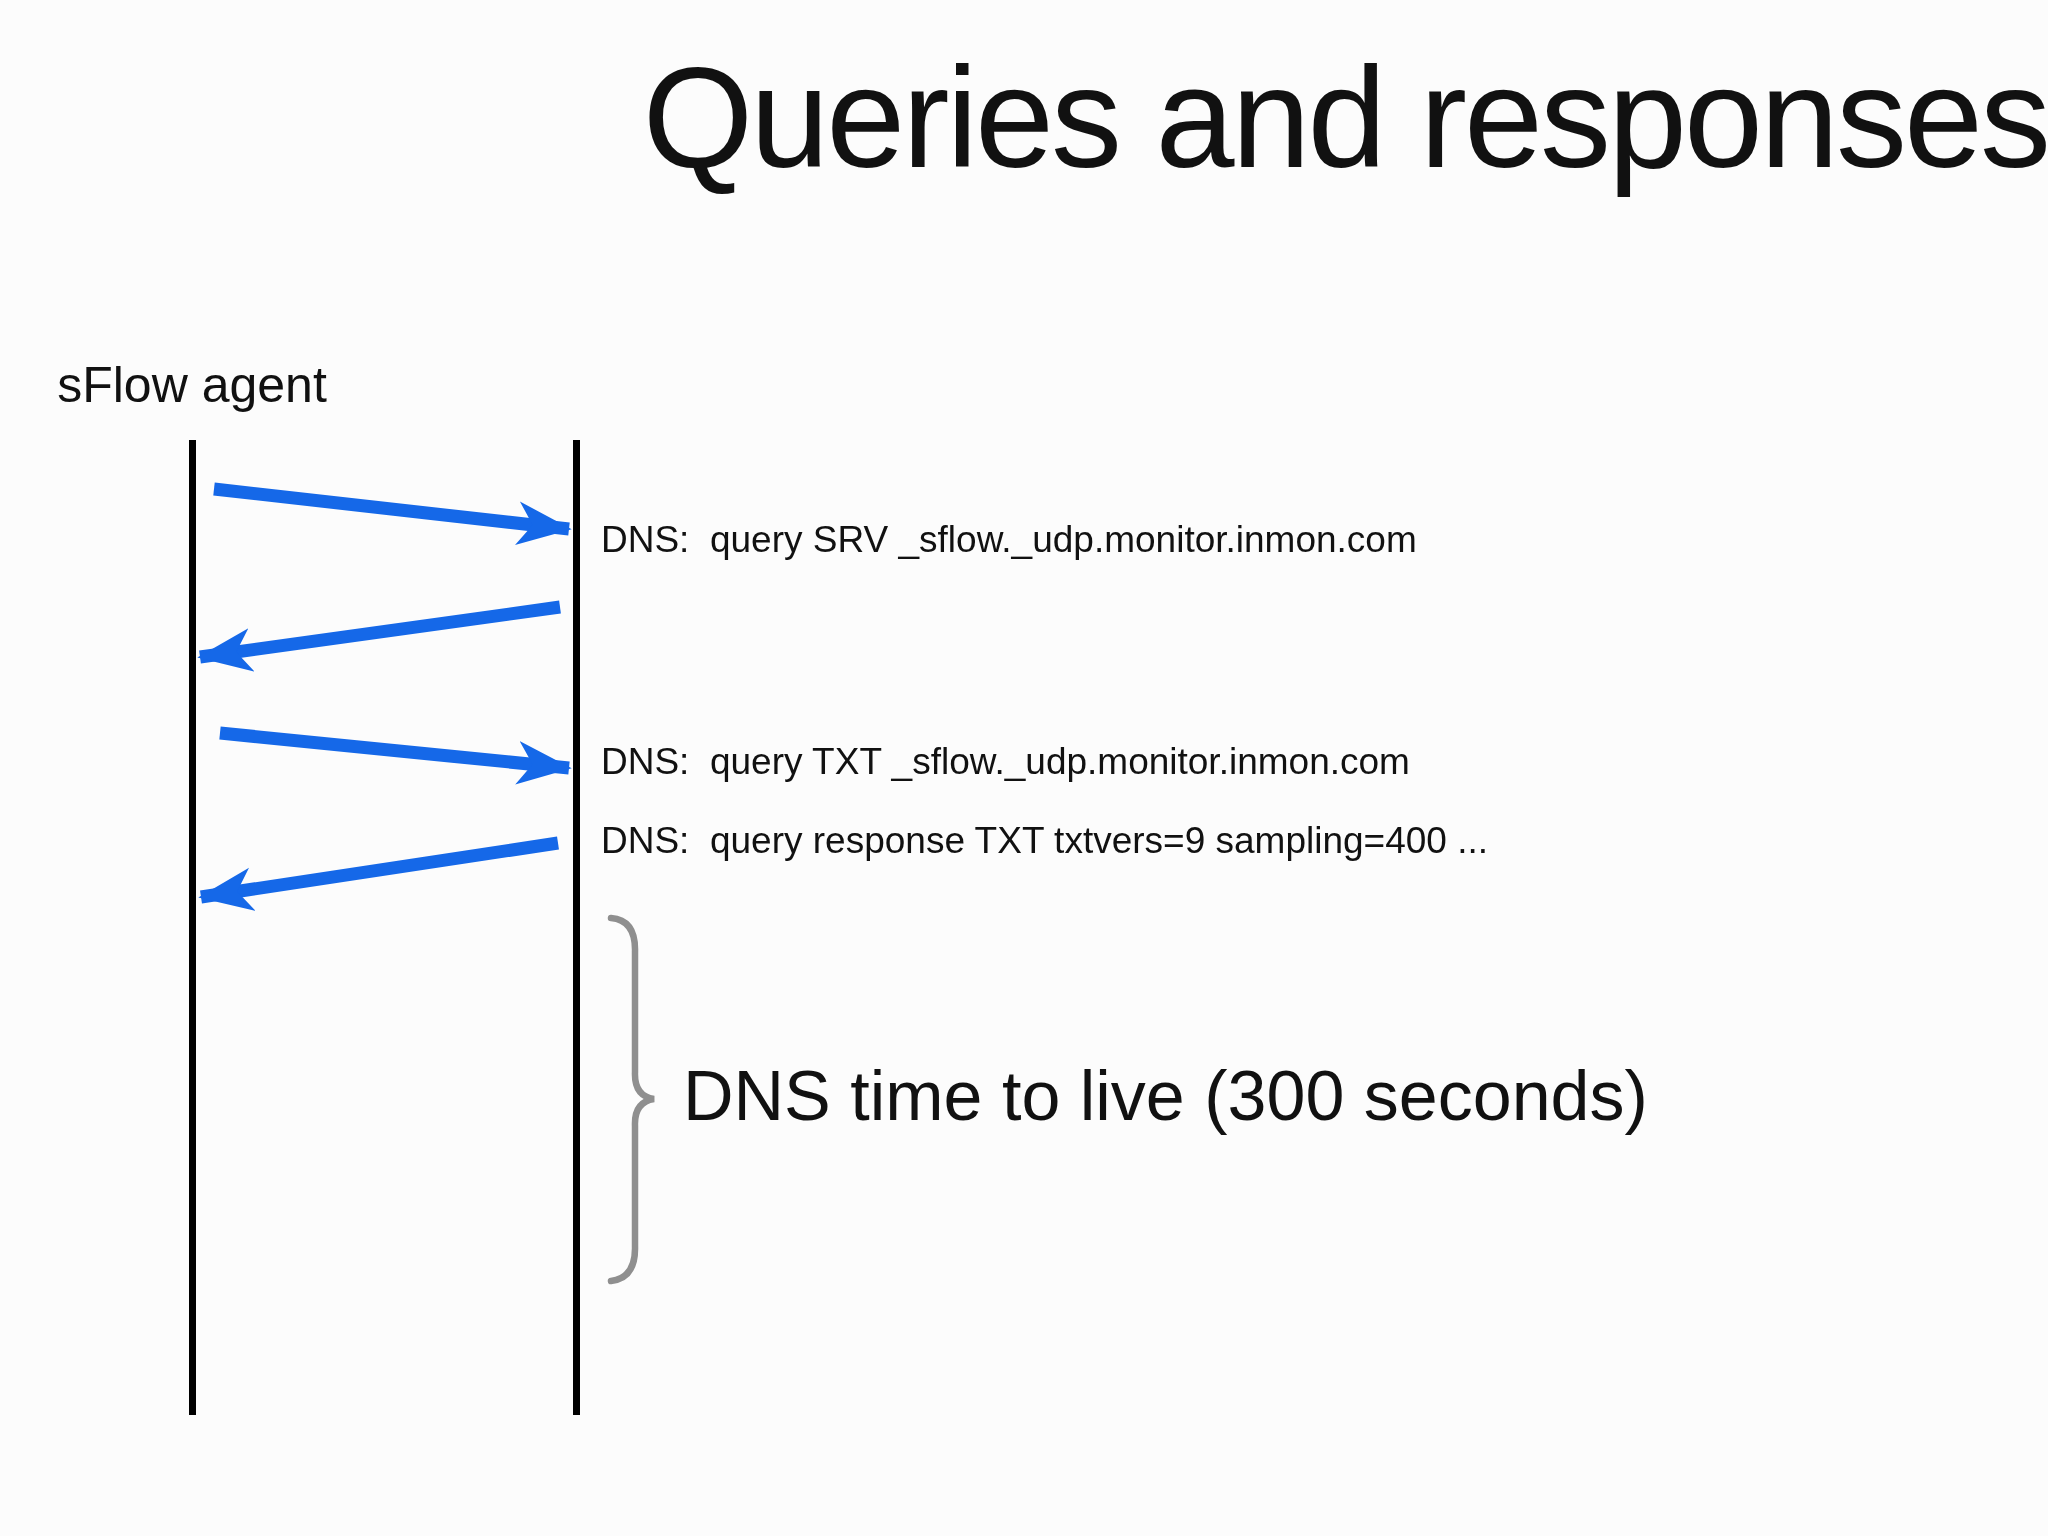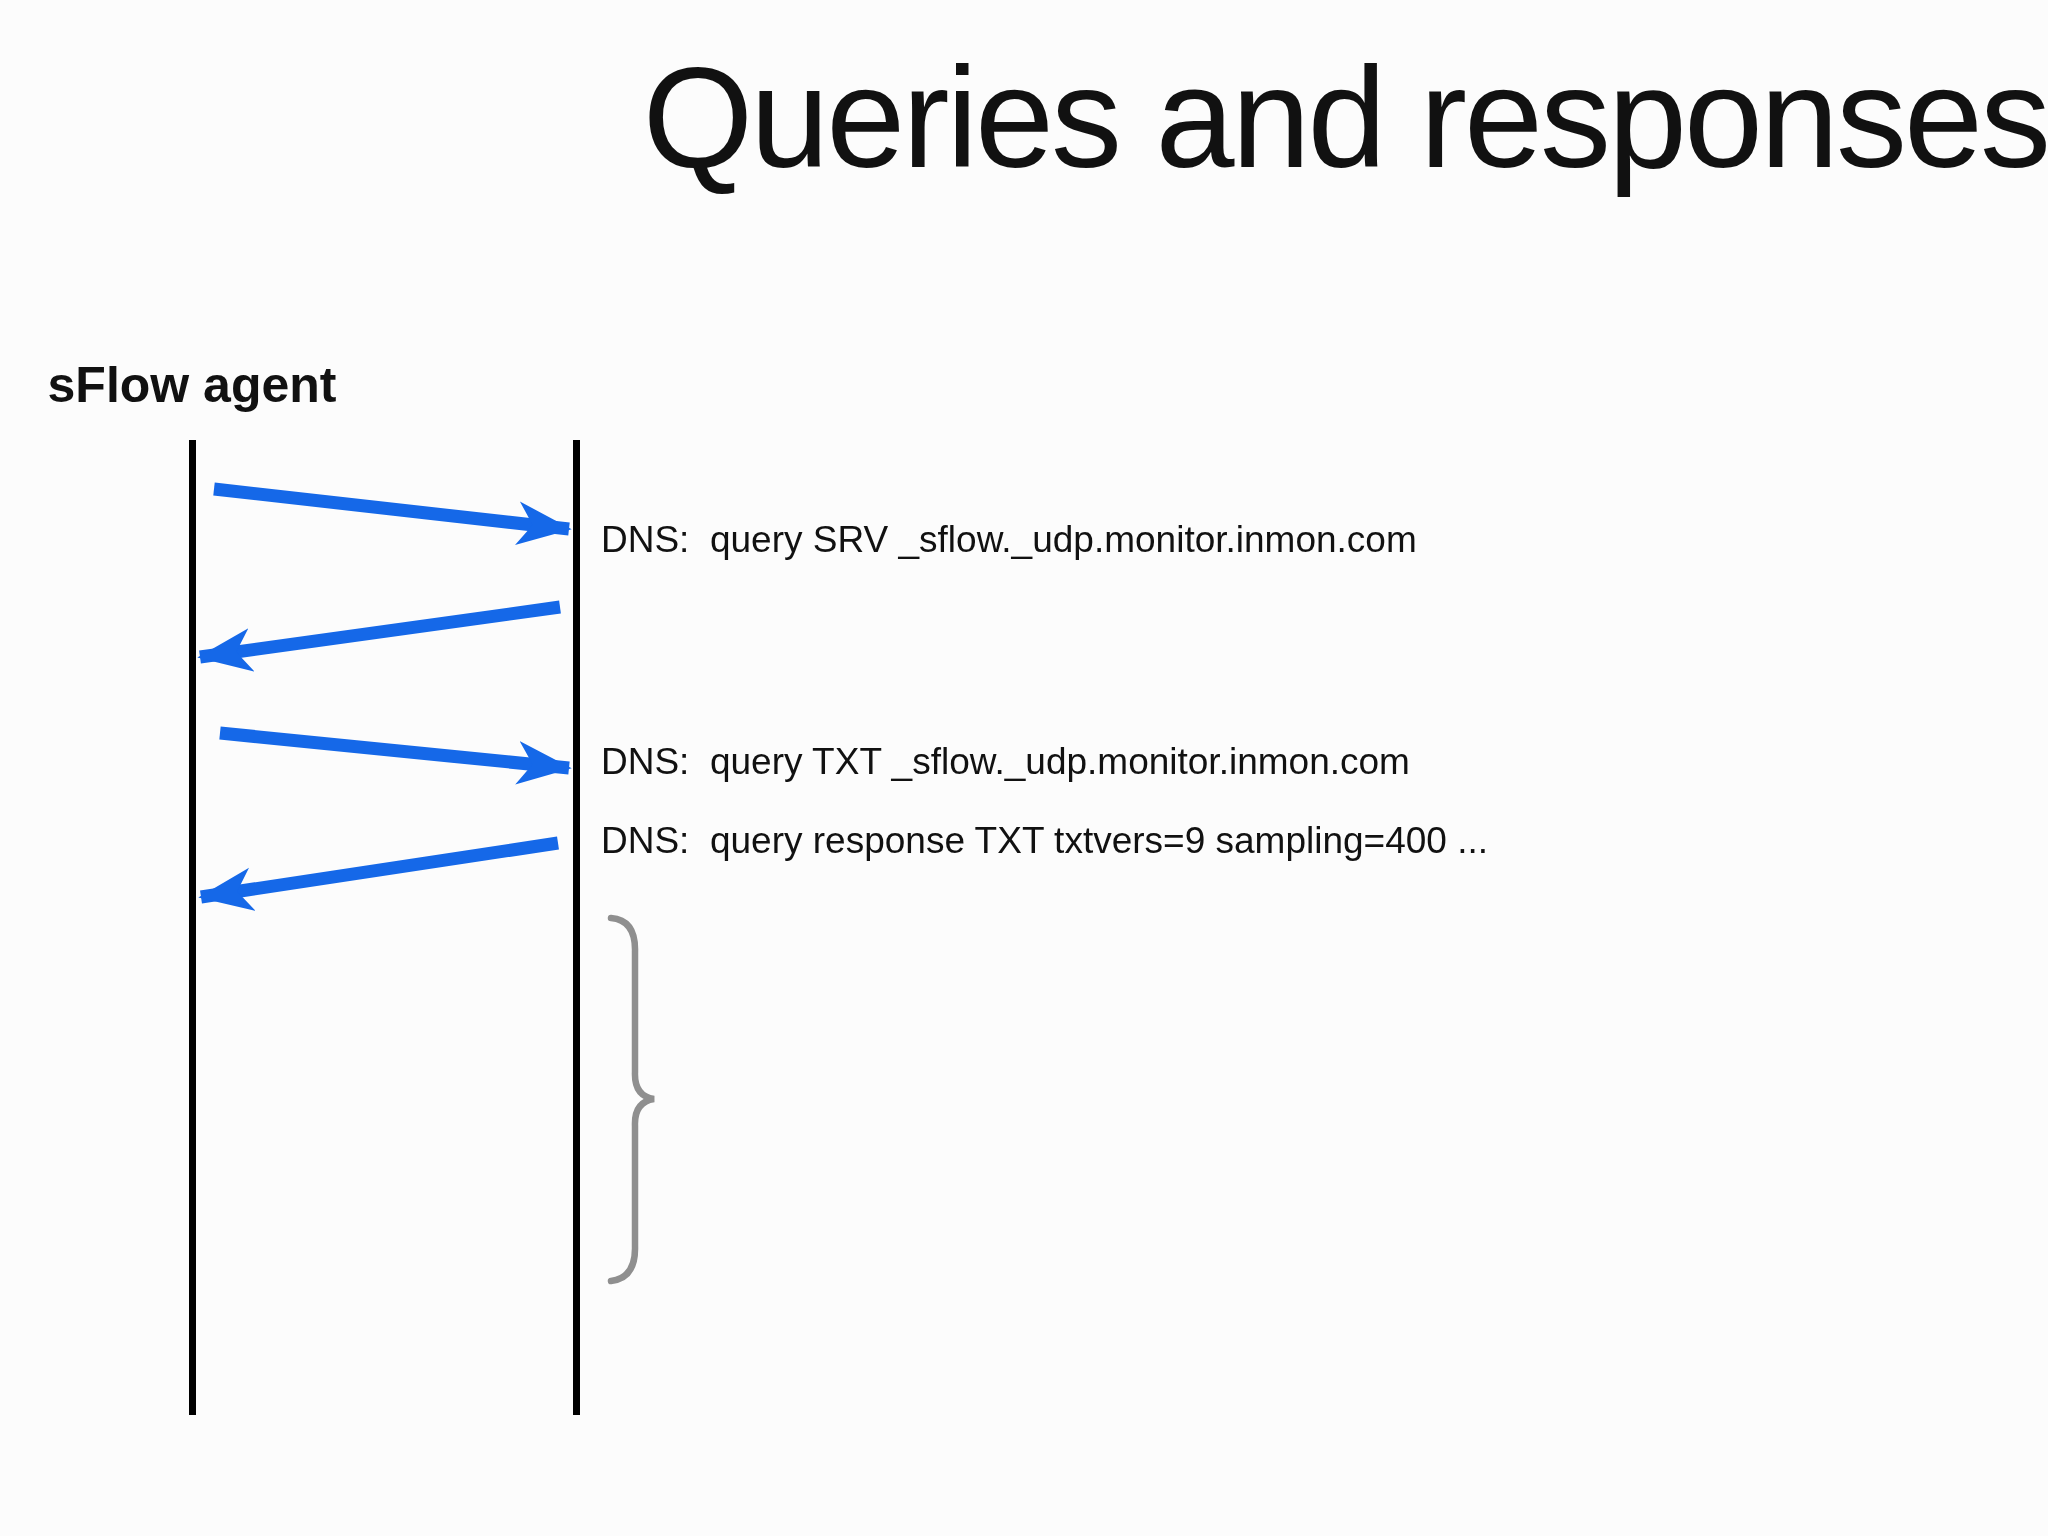--- a/index.html
+++ b/index.html
@@ -28,21 +28,20 @@
     color:var(--text);
     white-space:nowrap;
   }
   .actor-label{
     position:absolute;
     top:356px;
     transform:translateX(-50%);
     font-size:50px;
     color:var(--text);
     white-space:nowrap;
-    font-weight:bold;
   }
   .actor-label.agent{left:192px;}
   .actor-label.server{left:592px;}
   .lifeline{
     position:absolute;
     top:440px;
     width:7px;height:975px;
     background:var(--lifeline);
   }
   .lifeline.agent{left:189px;}
@@ -99,14 +98,15 @@
     <line class="msg-arrow" x1="220" y1="733" x2="569" y2="768" marker-end="url(#arrowhead)"></line>
     <line class="msg-arrow" x1="558" y1="843" x2="201" y2="897" marker-end="url(#arrowhead)"></line>
 
     <path class="brace-path" d="M 611 918 Q 636 920 635 952 L 635 1072 Q 634 1096 654 1099 Q 634 1102 635 1126 L 635 1246 Q 636 1278 611 1281"></path>
   </svg>
 
   <div class="msg m0">DNS:  query SRV _sflow._udp.monitor.inmon.com</div>
   <div class="msg m2">DNS:  query TXT _sflow._udp.monitor.inmon.com</div>
   <div class="msg m3">DNS:  query response TXT txtvers=9 sampling=400 ...</div>
 
+  <div class="annotation">DNS time to live (300 seconds)</div>
 
 </div>
 
 </body></html>

